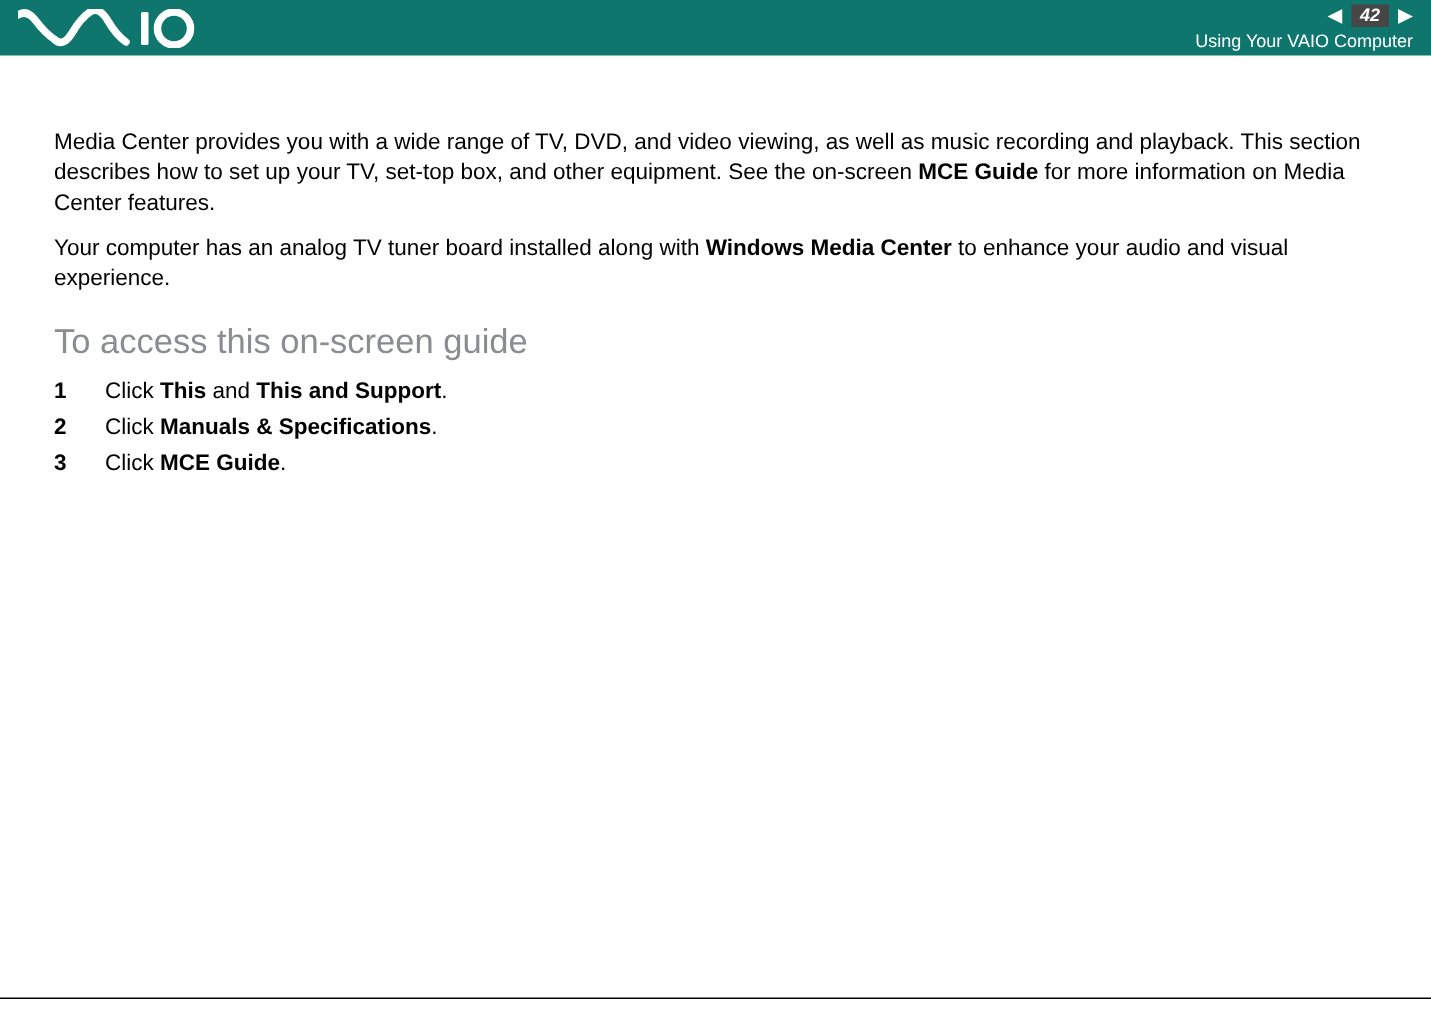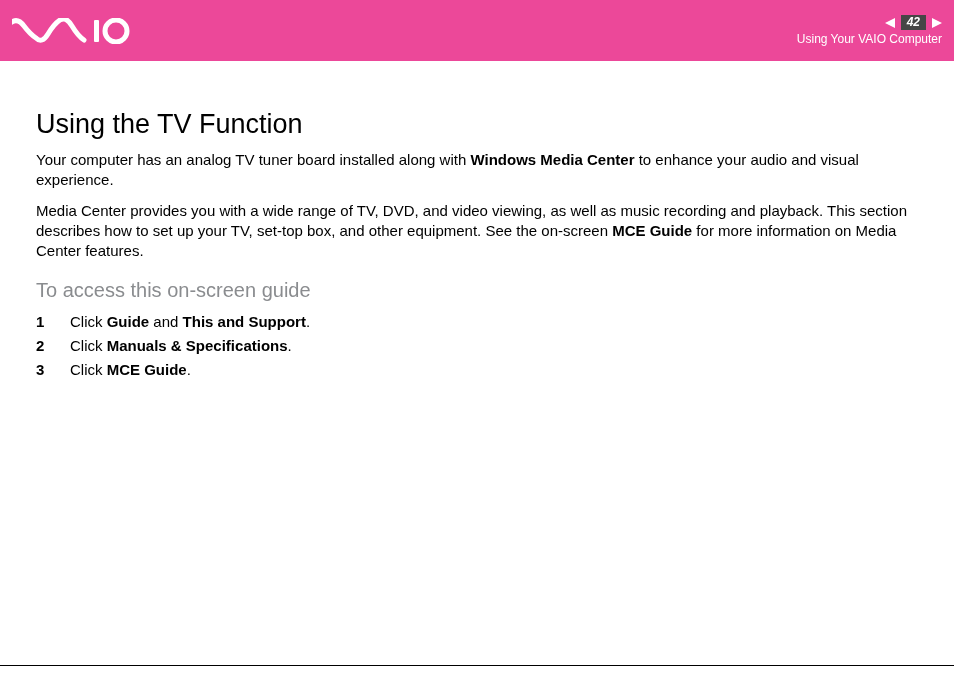--- a/index.html
+++ b/index.html
@@ -11,27 +11,27 @@
   html,body{margin:0;padding:0;background:#fff;}
   .page{
     width:var(--page-w);
     height:var(--page-h);
     position:relative;
     font-family:Arial,Helvetica,sans-serif;
     color:#000;
     overflow:hidden;
   }
   .topbar{
-    background:#ec4899;
+    background:#0f766e;
     color:#fff;
     display:flex;
     align-items:center;
     justify-content:space-between;
     padding:0 12px 0 12px;
-    height:61px;
+    height:37px;
   }
   .logo{display:flex;align-items:center;}
   .logo svg{display:block;}
   .topright{display:flex;flex-direction:column;align-items:flex-end;justify-content:center;gap:0;}
   .pagenav{display:flex;align-items:center;gap:6px;}
   .pagenum-box{
     background:#464646;
     color:#fff;
     font-style:italic;
     font-weight:bold;
@@ -61,21 +61,21 @@
   }
   p.body{
     font-size:15px;
     line-height:1.35;
     margin:0 0 10px 0;
   }
   .body b{font-weight:bold;}
   h2.sub{
     font-weight:400;
     color:var(--grey);
-    font-size:20px;
+    font-size:23px;
     margin:18px 0 8px 0;
   }
   ol.steps{
     list-style:none;
     padding:0;
     margin:0;
     counter-reset:step;
   }
   ol.steps li{
     counter-increment:step;
@@ -131,35 +131,34 @@
           <svg width="10" height="10" viewBox="0 0 10 10">
               <polygon points="0,0 0,10 10,5" fill="#fff"></polygon>
             </svg>
         </span>
       </div>
       <div class="section-label">Using Your VAIO Computer</div>
     </div>
   </div>
 
   <div class="content">
-    <h1 class="title">Using the TV Function</h1>
+
+    <p class="body">
+      <span>Media Center provides you with a wide range of TV, DVD, and video viewing, as well as music recording and playback. This section describes how to set up your TV, set-top box, and other equipment. See the on-screen </span><b>MCE Guide</b><span> for more information on Media Center features.</span>
+    </p>
 
     <p class="body">
       <span>Your computer has an analog TV tuner board installed along with </span><b>Windows Media Center</b><span> to enhance your audio and visual experience.</span>
-    </p>
-
-    <p class="body">
-      <span>Media Center provides you with a wide range of TV, DVD, and video viewing, as well as music recording and playback. This section describes how to set up your TV, set-top box, and other equipment. See the on-screen </span><b>MCE Guide</b><span> for more information on Media Center features.</span>
     </p>
 
     <h2 class="sub">To access this on-screen guide</h2>
 
     <ol class="steps">
       <li>
-        <span>Click </span><b>Guide</b><span> and </span><b>This and Support</b><span>.</span>
+        <span>Click </span><b>This</b><span> and </span><b>This and Support</b><span>.</span>
       </li>
       <li>
         <span>Click </span><b>Manuals &amp; Specifications</b><span></span><b></b><span>.</span>
       </li>
       <li>
         <span>Click </span><b>MCE Guide</b><span></span><b></b><span>.</span>
       </li>
     </ol>
   </div>
 

